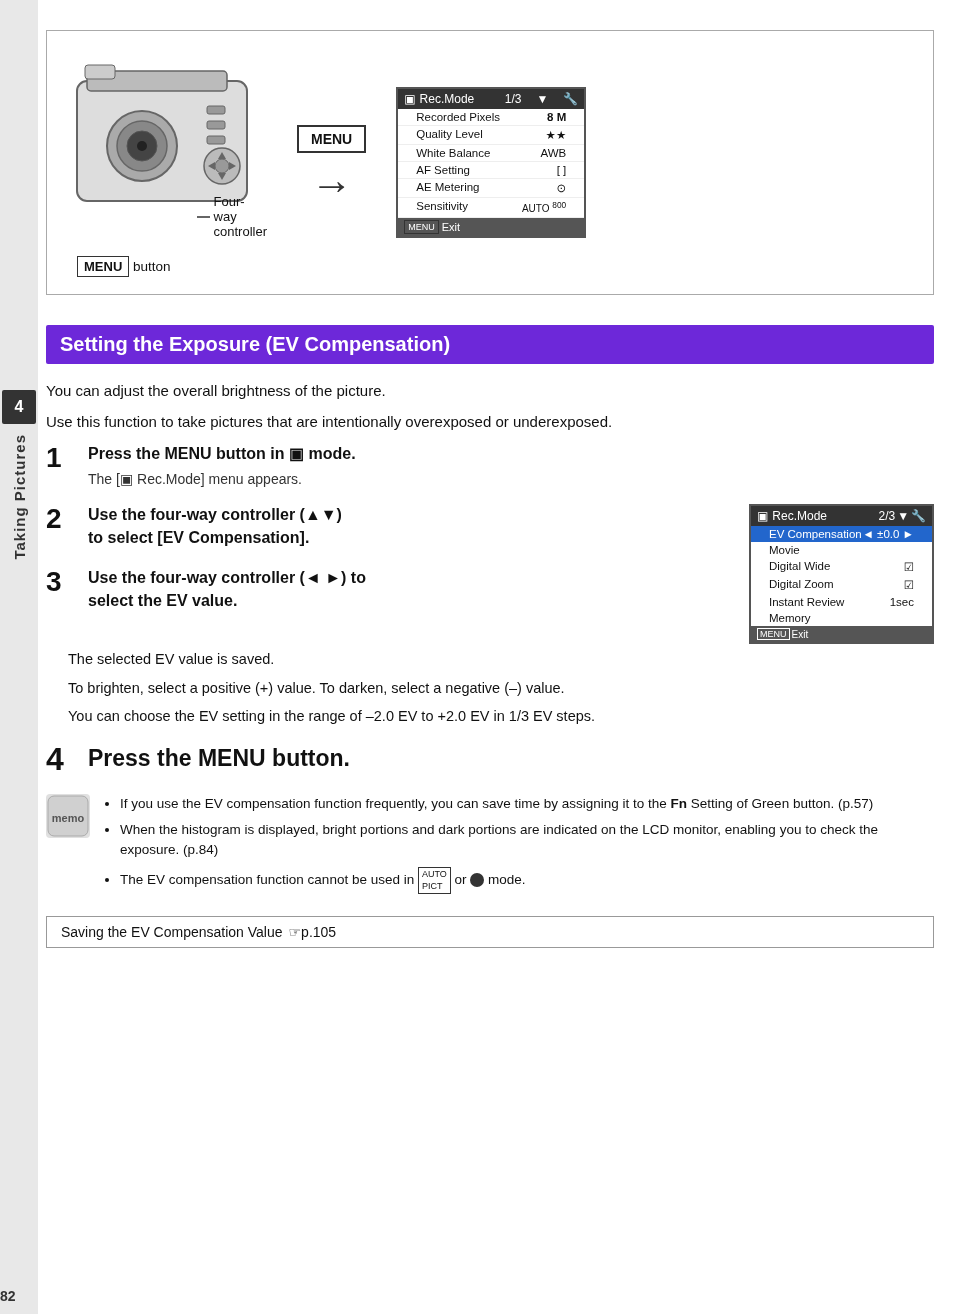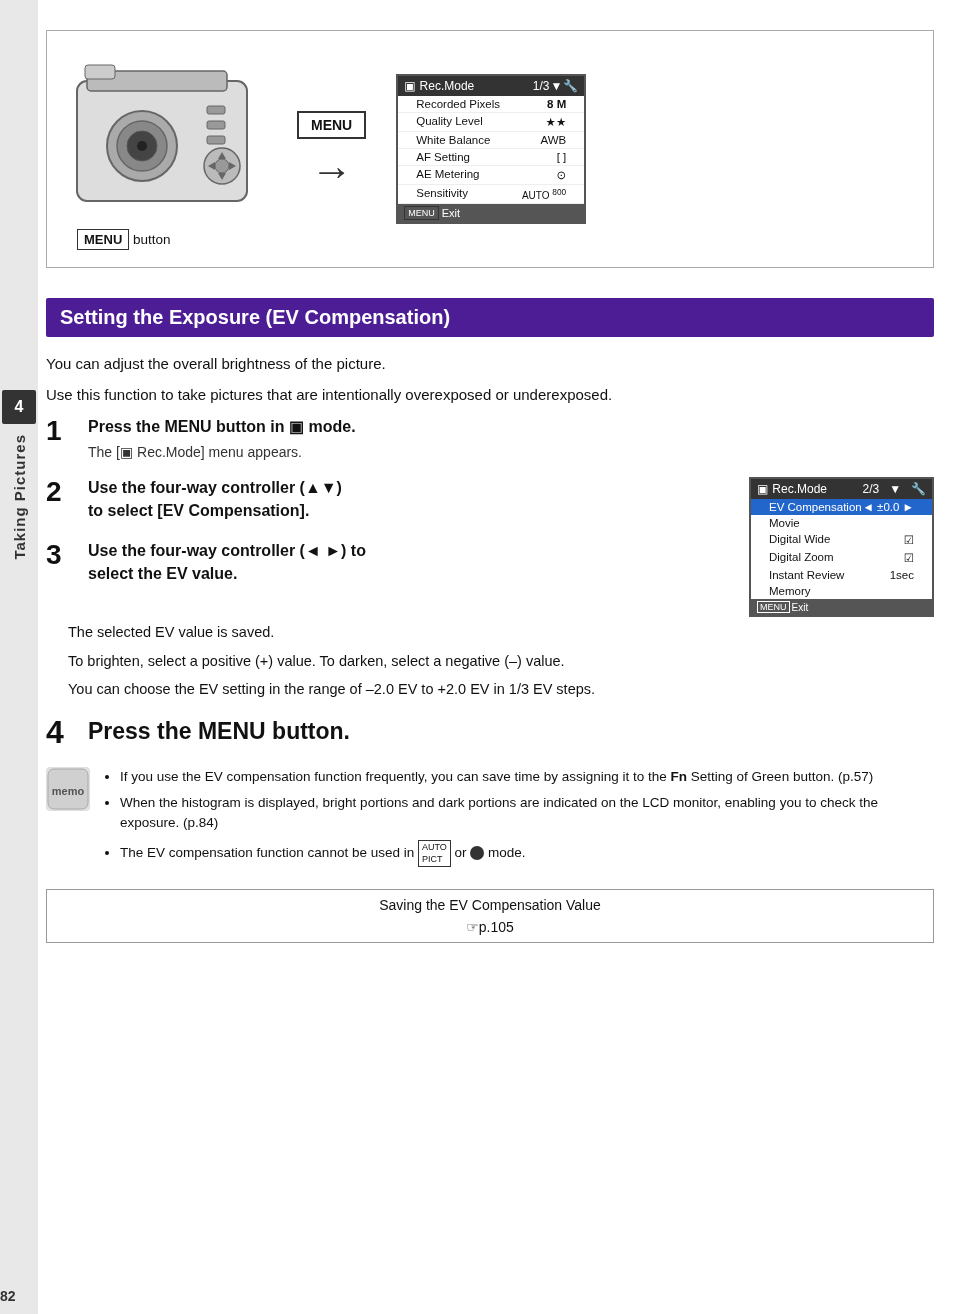--- a/index.html
+++ b/index.html
@@ -113,21 +113,21 @@
     .menu-box-inline {
       border: 1.5px solid #333;
       font-size: 9px;
       padding: 1px 3px;
       color: #fff;
       background: #555;
     }
 
     
     .section-title {
-      background: #4c1d95;
+      background: #6d28d9;
       color: #fff;
       font-size: 20px;
       font-weight: bold;
       padding: 8px 14px;
       margin-bottom: 16px;
       border-radius: 2px;
     }
 
     
     .intro-text {
@@ -216,21 +216,20 @@
 
     
     .ref-box {
       border: 1px solid #999;
       padding: 7px 14px;
       font-size: 14px;
       margin-top: 14px;
       display: flex;
       align-items: center;
       gap: 6px;
-      flex-direction: column;
     }
 
     
     .page-number {
       position: absolute;
       bottom: 10px;
       left: 0;
       width: 14px;
       text-align: center;
       font-size: 14px;
@@ -344,37 +343,45 @@
         <circle cx="155" cy="115" r="7" fill="#999" stroke="#666" stroke-width="1"></circle>
 
         <polygon points="155,101 151,108 159,108" fill="#666"></polygon>
         <polygon points="155,129 151,122 159,122" fill="#666"></polygon>
         <polygon points="141,115 148,111 148,119" fill="#666"></polygon>
         <polygon points="169,115 162,111 162,119" fill="#666"></polygon>
 
         <rect x="18" y="14" width="30" height="14" rx="3" fill="#ccc" stroke="#666" stroke-width="1"></rect>
       </svg>
       
+      <div style="position:relative; margin-top:-30px; font-size:13px; padding-left: 130px;">
+        <div style="display:flex; align-items:center; gap:4px; margin-bottom:20px;">
+          <svg width="40" height="2">
+              <line x1="0" y1="1" x2="40" y2="1" stroke="#333" stroke-width="1.5"></line>
+            </svg>
+          <span>Four-way controller</span>
+        </div>
+      </div>
       <div style="margin-top:8px; font-size:13.5px; padding-left: 10px;">
         <span style="border:1.5px solid #333; padding:2px 6px; font-weight:bold; font-size:13px;">MENU</span><span> button</span>
       </div>
     </div>
 
     <div style="display:flex; flex-direction:column; align-items:center; gap:6px; flex-shrink:0;">
       <div style="border:2px solid #333; padding:4px 12px; font-weight:bold; font-size:14px; margin-bottom:4px;">MENU</div>
       <div style="font-size:42px; line-height:1; color:#333; margin-top:-4px;">→</div>
     </div>
 
     <div class="screen-mockup">
       <div class="screen-header">
         <div class="title">
           <span>▣</span>
           <span>Rec.Mode</span>
         </div>
-        <div style="display:flex; align-items:center; gap:1px;">
+        <div style="display:flex; align-items:center; gap:15px;">
           <span>1/3</span>
           <span>▼</span>
           <span>🔧</span>
         </div>
       </div>
       <div class="screen-row">
           <span>Recorded Pixels</span>
           <span style="font-weight:bold;">8 M</span>
         </div>
       <div class="screen-row">
@@ -445,21 +452,21 @@
         </div>
       </div>
 
       <div class="steps-2-3-right">
         <div class="ev-screen">
           <div class="ev-screen-header">
             <div style="display:flex; align-items:center; gap:4px;">
               <span>▣</span>
               <span>Rec.Mode</span>
             </div>
-            <div style="display:flex; align-items:center; gap:10px;">
+            <div style="display:flex; align-items:center; gap:2px;">
               <span>2/3</span>
               <span>▼</span>
               <span>🔧</span>
             </div>
           </div>
           <div class="ev-row selected">
             <span>EV Compensation</span>
               <span>◄ ±0.0 ►</span>
           </div>
           <div class="ev-row">

